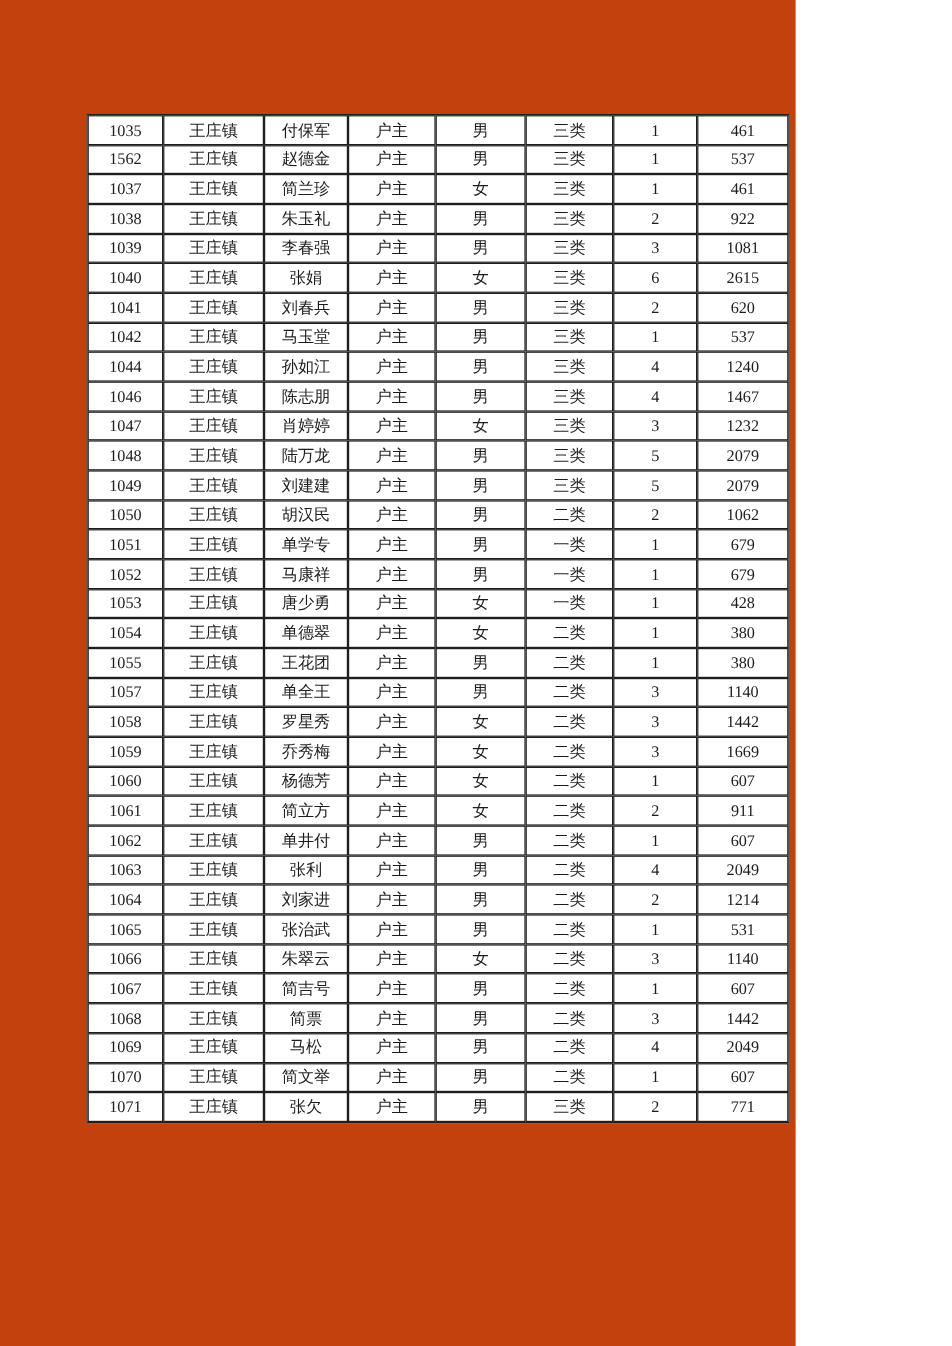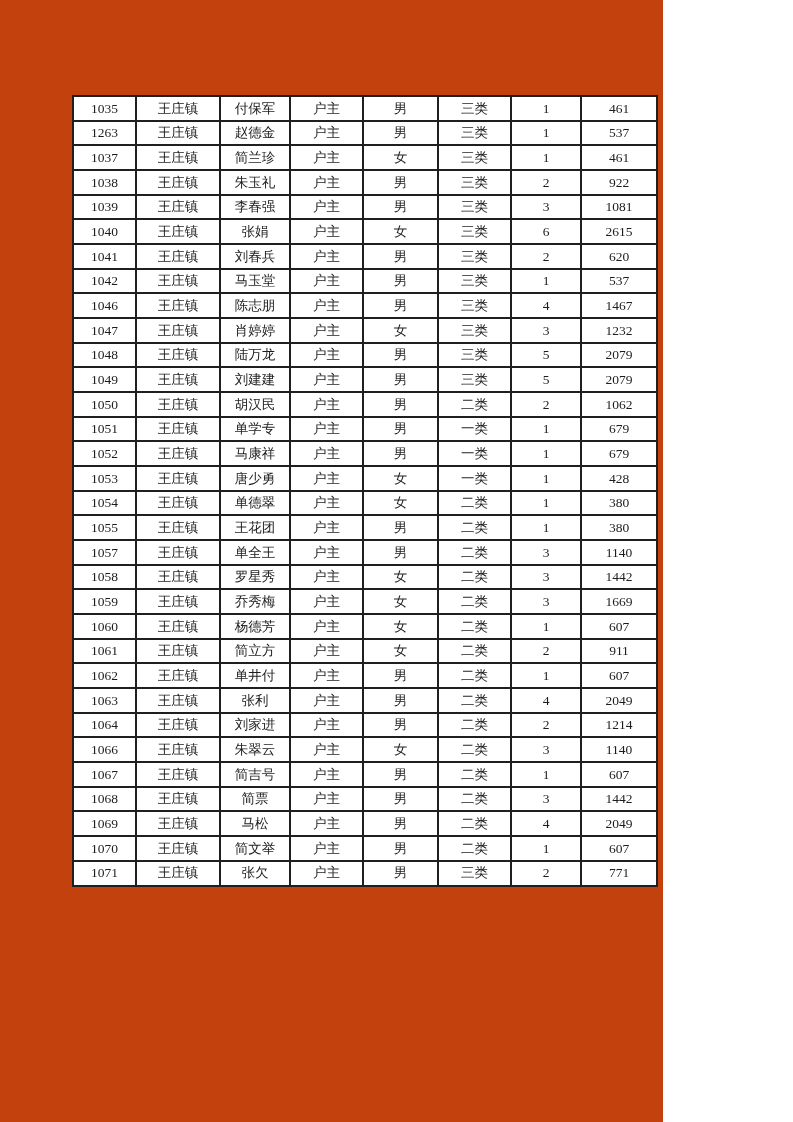--- a/index.html
+++ b/index.html
@@ -76,21 +76,21 @@
           <td>1035</td>
           <td>王庄镇</td>
           <td>付保军</td>
           <td>户主</td>
           <td>男</td>
           <td>三类</td>
           <td>1</td>
           <td>461</td>
         </tr>
         <tr>
-          <td>1263</td>
+          <td>1562</td>
           <td>王庄镇</td>
           <td>赵德金</td>
           <td>户主</td>
           <td>男</td>
           <td>三类</td>
           <td>1</td>
           <td>537</td>
         </tr>
         <tr>
           <td>1037</td>
@@ -146,20 +146,30 @@
           <td>1042</td>
           <td>王庄镇</td>
           <td>马玉堂</td>
           <td>户主</td>
           <td>男</td>
           <td>三类</td>
           <td>1</td>
           <td>537</td>
         </tr>
         <tr>
+          <td>1044</td>
+          <td>王庄镇</td>
+          <td>孙如江</td>
+          <td>户主</td>
+          <td>男</td>
+          <td>三类</td>
+          <td>4</td>
+          <td>1240</td>
+        </tr>
+        <tr>
           <td>1046</td>
           <td>王庄镇</td>
           <td>陈志朋</td>
           <td>户主</td>
           <td>男</td>
           <td>三类</td>
           <td>4</td>
           <td>1467</td>
         </tr>
         <tr>
@@ -324,20 +334,30 @@
         </tr>
         <tr>
           <td>1064</td>
           <td>王庄镇</td>
           <td>刘家进</td>
           <td>户主</td>
           <td>男</td>
           <td>二类</td>
           <td>2</td>
           <td>1214</td>
+        </tr>
+        <tr>
+          <td>1065</td>
+          <td>王庄镇</td>
+          <td>张治武</td>
+          <td>户主</td>
+          <td>男</td>
+          <td>二类</td>
+          <td>1</td>
+          <td>531</td>
         </tr>
         <tr>
           <td>1066</td>
           <td>王庄镇</td>
           <td>朱翠云</td>
           <td>户主</td>
           <td>女</td>
           <td>二类</td>
           <td>3</td>
           <td>1140</td>

